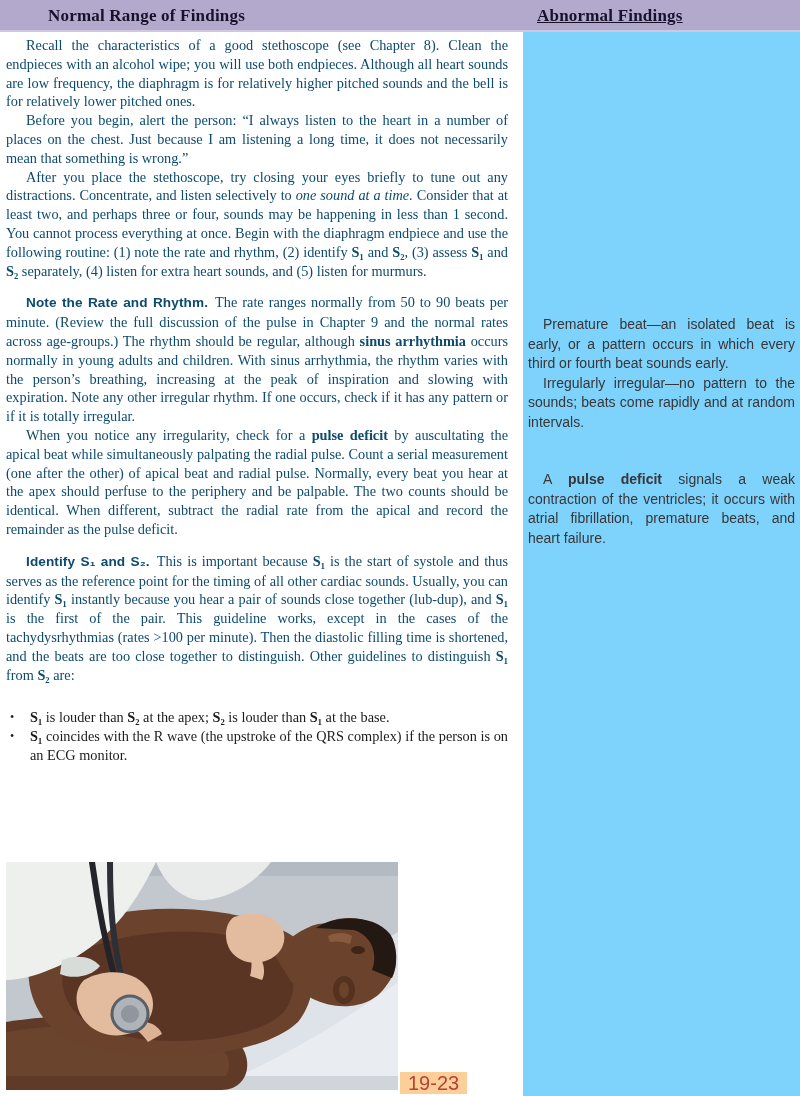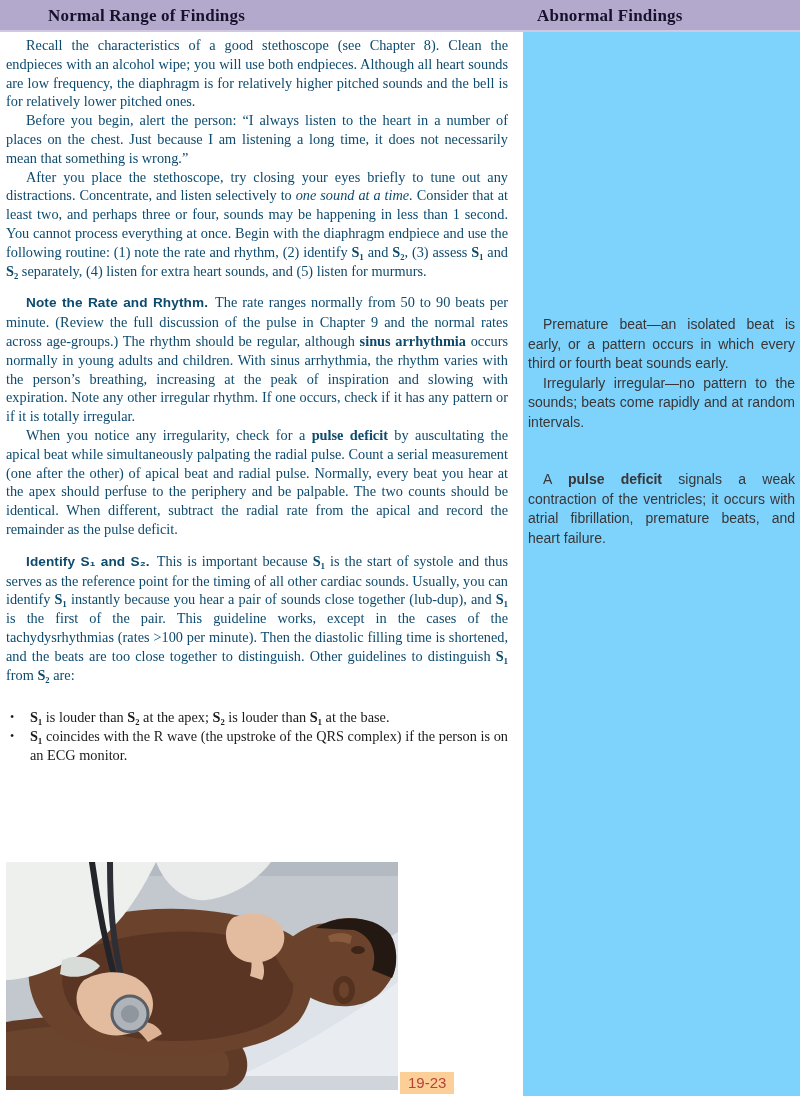--- a/index.html
+++ b/index.html
@@ -14,21 +14,21 @@
     position:absolute; left:0; top:0; width:800px; height:30px;
     background:#b3a9cc; border-bottom:2px solid #cfc8e0;
   }
   .header-title {
     position:absolute; top:0; height:30px; line-height:31px;
     font-family:"Liberation Serif","DejaVu Serif",serif;
     font-weight:bold; font-size:17px; color:#17122b; letter-spacing:0.2px;
     white-space:nowrap;
   }
   .header-title.left  { left:18px;margin-left:30px; }
-  .header-title.right { left:537px; }
+  .header-title.right { left:537px;text-decoration:underline; }
 
   
   .abnormal-col {
     position:absolute; left:523px; top:32px; width:277px; height:1064px;
     background:#7dd3fc;
   }
   .abn-block {
     margin:0 5px 0 5px;
     font-family:"Liberation Sans","DejaVu Sans",sans-serif;
     font-size:14px; line-height:19.5px; text-align:justify; color:#3a3537;
@@ -67,21 +67,21 @@
 
   
   .figure-photo {
     position:absolute; left:6px; top:862px; width:392px; height:228px;
     display:block;
   }
   .figure-badge {
     position:absolute; left:400px; top:1072px;
     background:#fbcf97; color:#b5433a;
     font-family:"Liberation Sans","DejaVu Sans",sans-serif;
-    font-size:15px; line-height:20px; padding:1px 8px;
+    font-size:20px; line-height:20px; padding:1px 8px;
   }
 </style>
 </head>
 <body>
 
 <div class="header-band">
   <span class="header-title left">Normal Range of Findings</span>
   <span class="header-title right">Abnormal Findings</span>
 </div>
 

